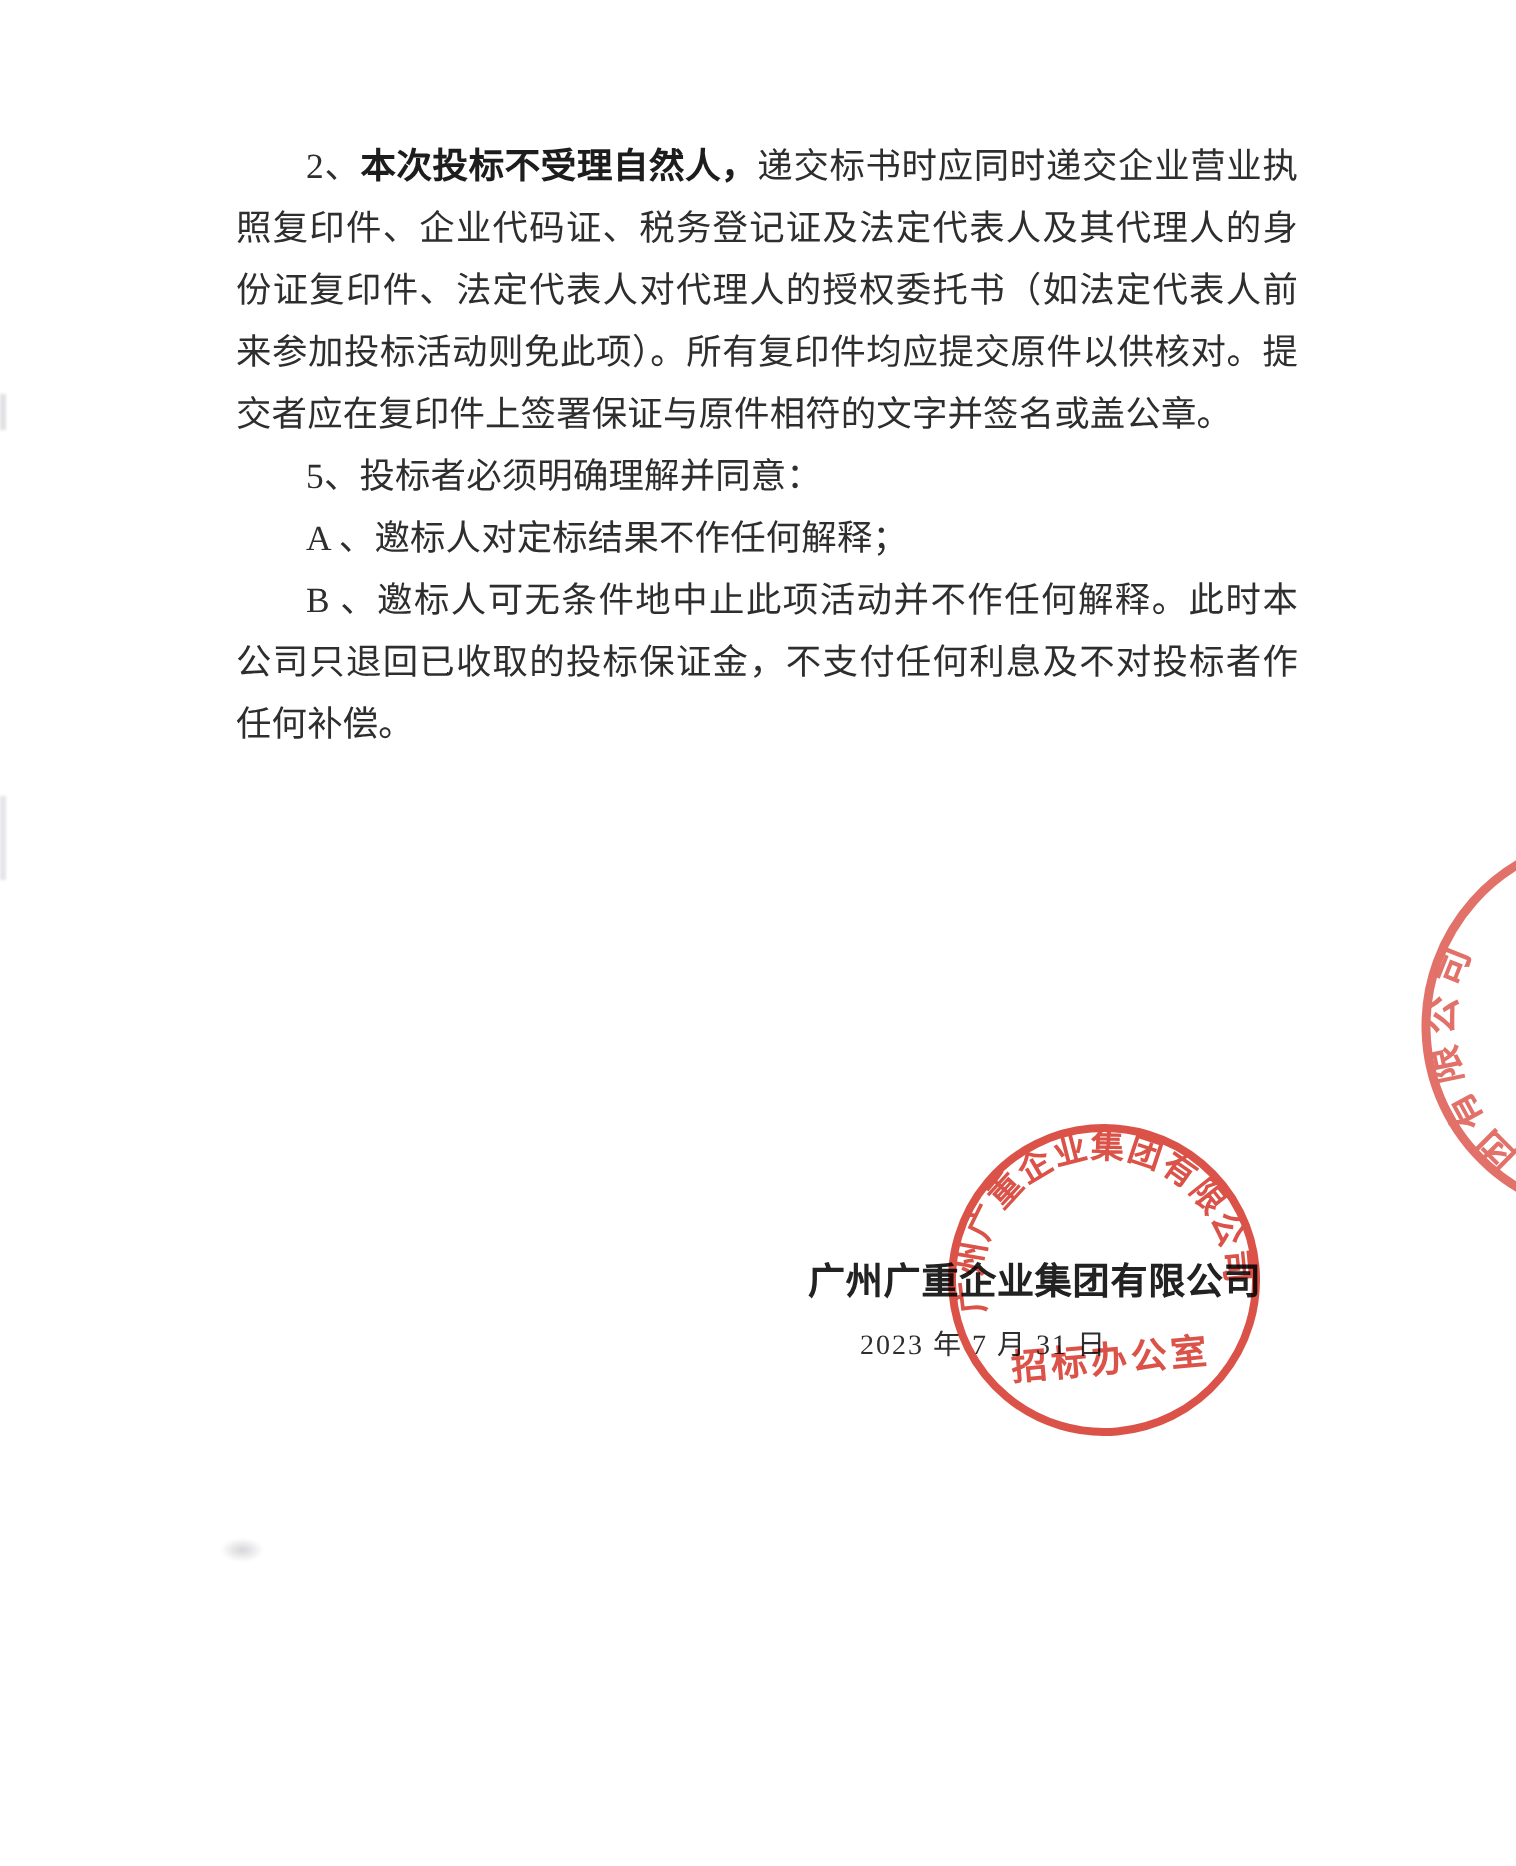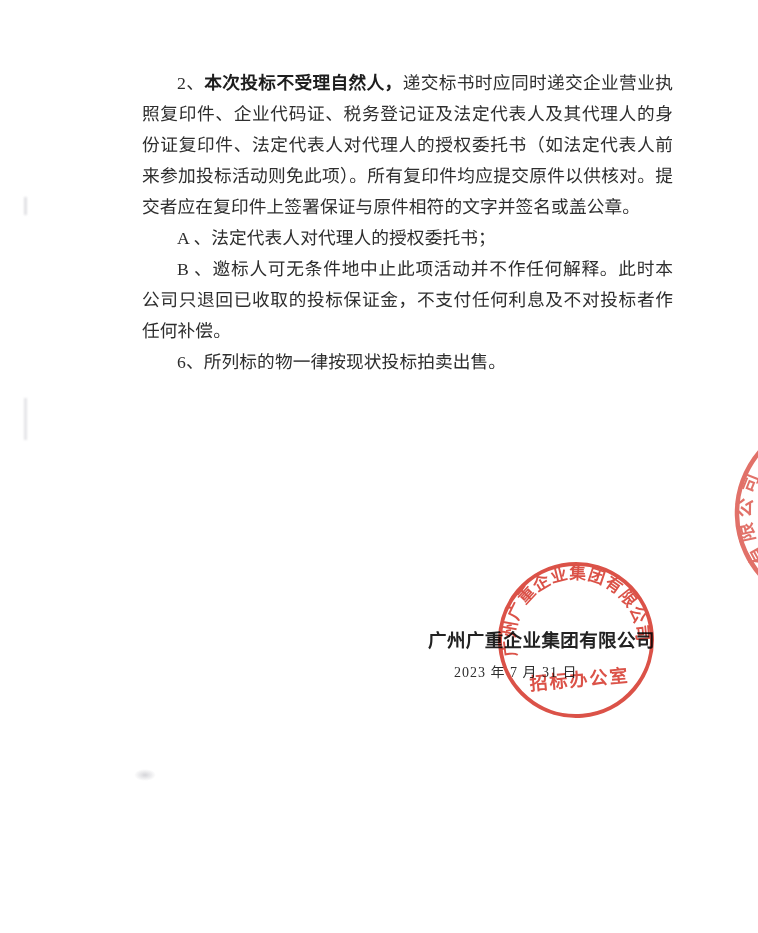--- a/index.html
+++ b/index.html
@@ -11,21 +11,20 @@
     width: 758px;
     height: 933px;
     position: relative;
     overflow: hidden;
     font-family: "Liberation Serif", "DejaVu Serif", serif;
   }
   .page {
     position: absolute;
     inset: 0;
     background: #ffffff;
-    margin-left: 24px;
   }
   
   .doc-text {
     position: absolute;
     left: 118px;
     top: 68px;
     width: 531px;
     font-size: 17.7px;
     line-height: 31px;
     color: #2e2e2e;
@@ -110,23 +109,23 @@
     filter: blur(0.8px);
   }
 </style>
 </head>
 <body>
 
 <div class="page">
 
   <div class="doc-text">
     <p><span>2、</span><span class="lead-bold">本次投标不受理自然人，</span><span>递交标书时应同时递交企业营业执照复印件、企业代码证、税务登记证及法定代表人及其代理人的身份证复印件、法定代表人对代理人的授权委托书（如法定代表人前来参加投标活动则免此项）。所有复印件均应提交原件以供核对。提交者应在复印件上签署保证与原件相符的文字并签名或盖公章。</span></p>
-    <p>A 、法定代表人对代理人的授权委托书；</p>
+    <p>5、投标者必须明确理解并同意：</p>
+    <p>A 、邀标人对定标结果不作任何解释；</p>
     <p>B 、邀标人可无条件地中止此项活动并不作任何解释。此时本公司只退回已收取的投标保证金，不支付任何利息及不对投标者作任何补偿。</p>
-    <p>6、所列标的物一律按现状投标拍卖出售。</p>
   </div>
 
   <div class="sig-company">广州广重企业集团有限公司</div>
   <div class="sig-date">2023 年 7 月 31 日</div>
 
   <svg class="seal seal-main" width="200" height="200" viewBox="0 0 200 200">
     <defs>
       <path id="arcMain" d="M 39.93 110.59 A 61 61 0 1 1 160.07 110.59" fill="none"></path>
     </defs>
     <g transform="rotate(-5 100 100)">

